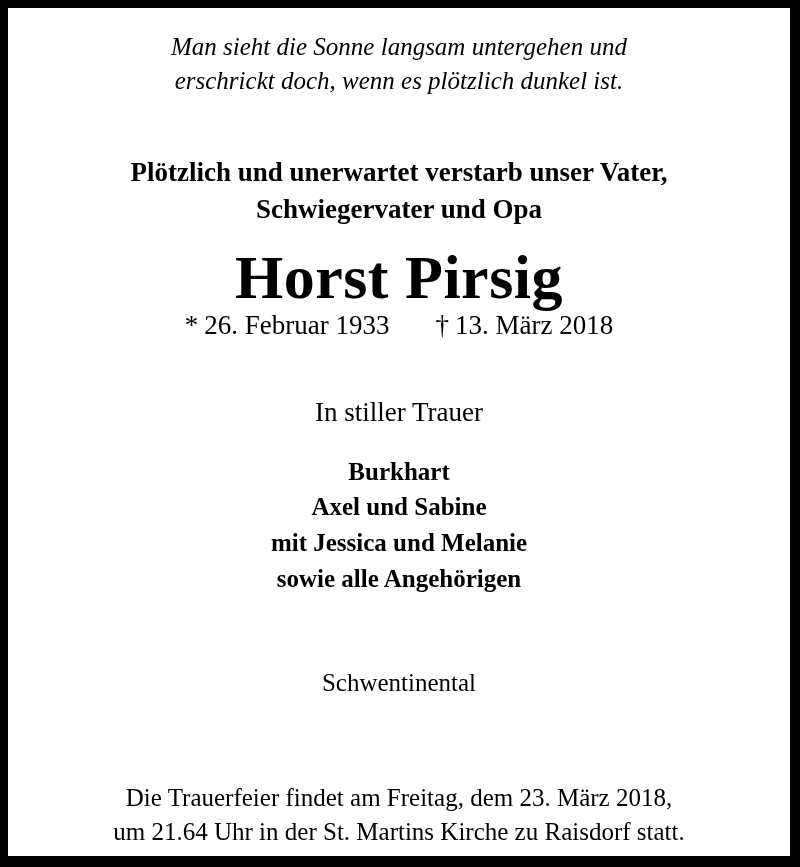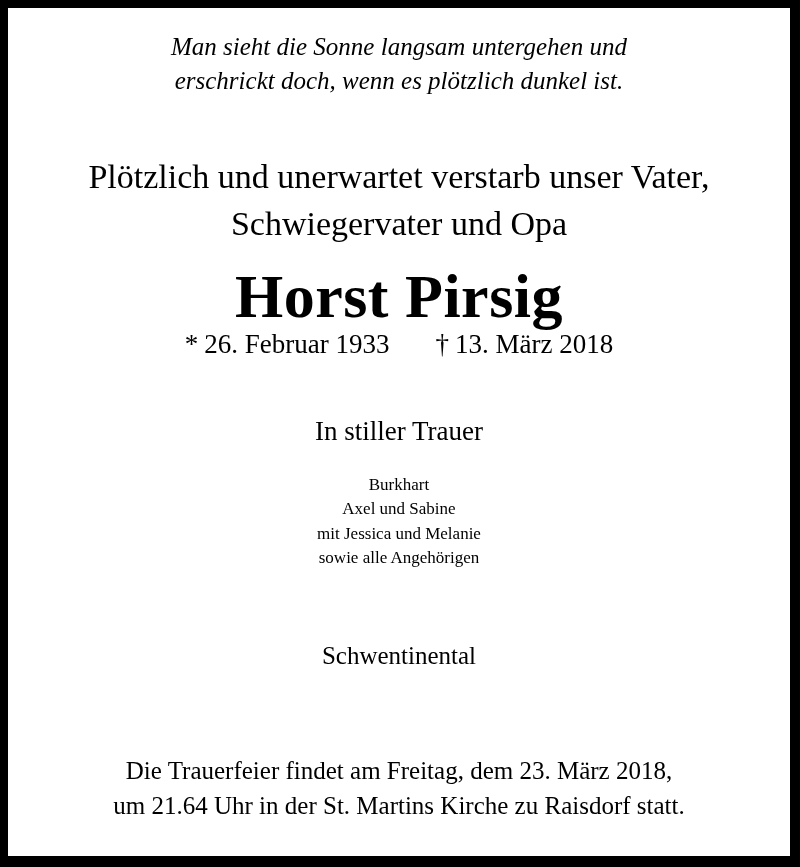--- a/index.html
+++ b/index.html
@@ -42,24 +42,25 @@
     margin-top: 22px;
     max-width: 640px;
   }
   .epigraph-line {
     display: block;
     white-space: nowrap;
   }
 
   
   .announcement {
-    font-size: 34px;
+    font-size: 27px;
     line-height: 1.38;
     margin-top: 56px;
     max-width: 660px;
+    font-weight: bold;
   }
   .announcement-line {
     display: block;
     white-space: nowrap;
   }
 
   
   .deceased-name {
     font-weight: bold;
     font-size: 62px;
@@ -89,22 +90,22 @@
 
   
   .mourning-intro {
     font-size: 27px;
     margin-top: 56px;
     white-space: nowrap;
   }
 
   .mourners {
     margin-top: 26px;
-    font-weight: normal;
-    font-size: 17px;
+    font-weight: bold;
+    font-size: 25px;
     line-height: 1.43;
   }
   .mourner-line {
     display: block;
     white-space: nowrap;
   }
 
   
   .place {
     font-size: 25px;

